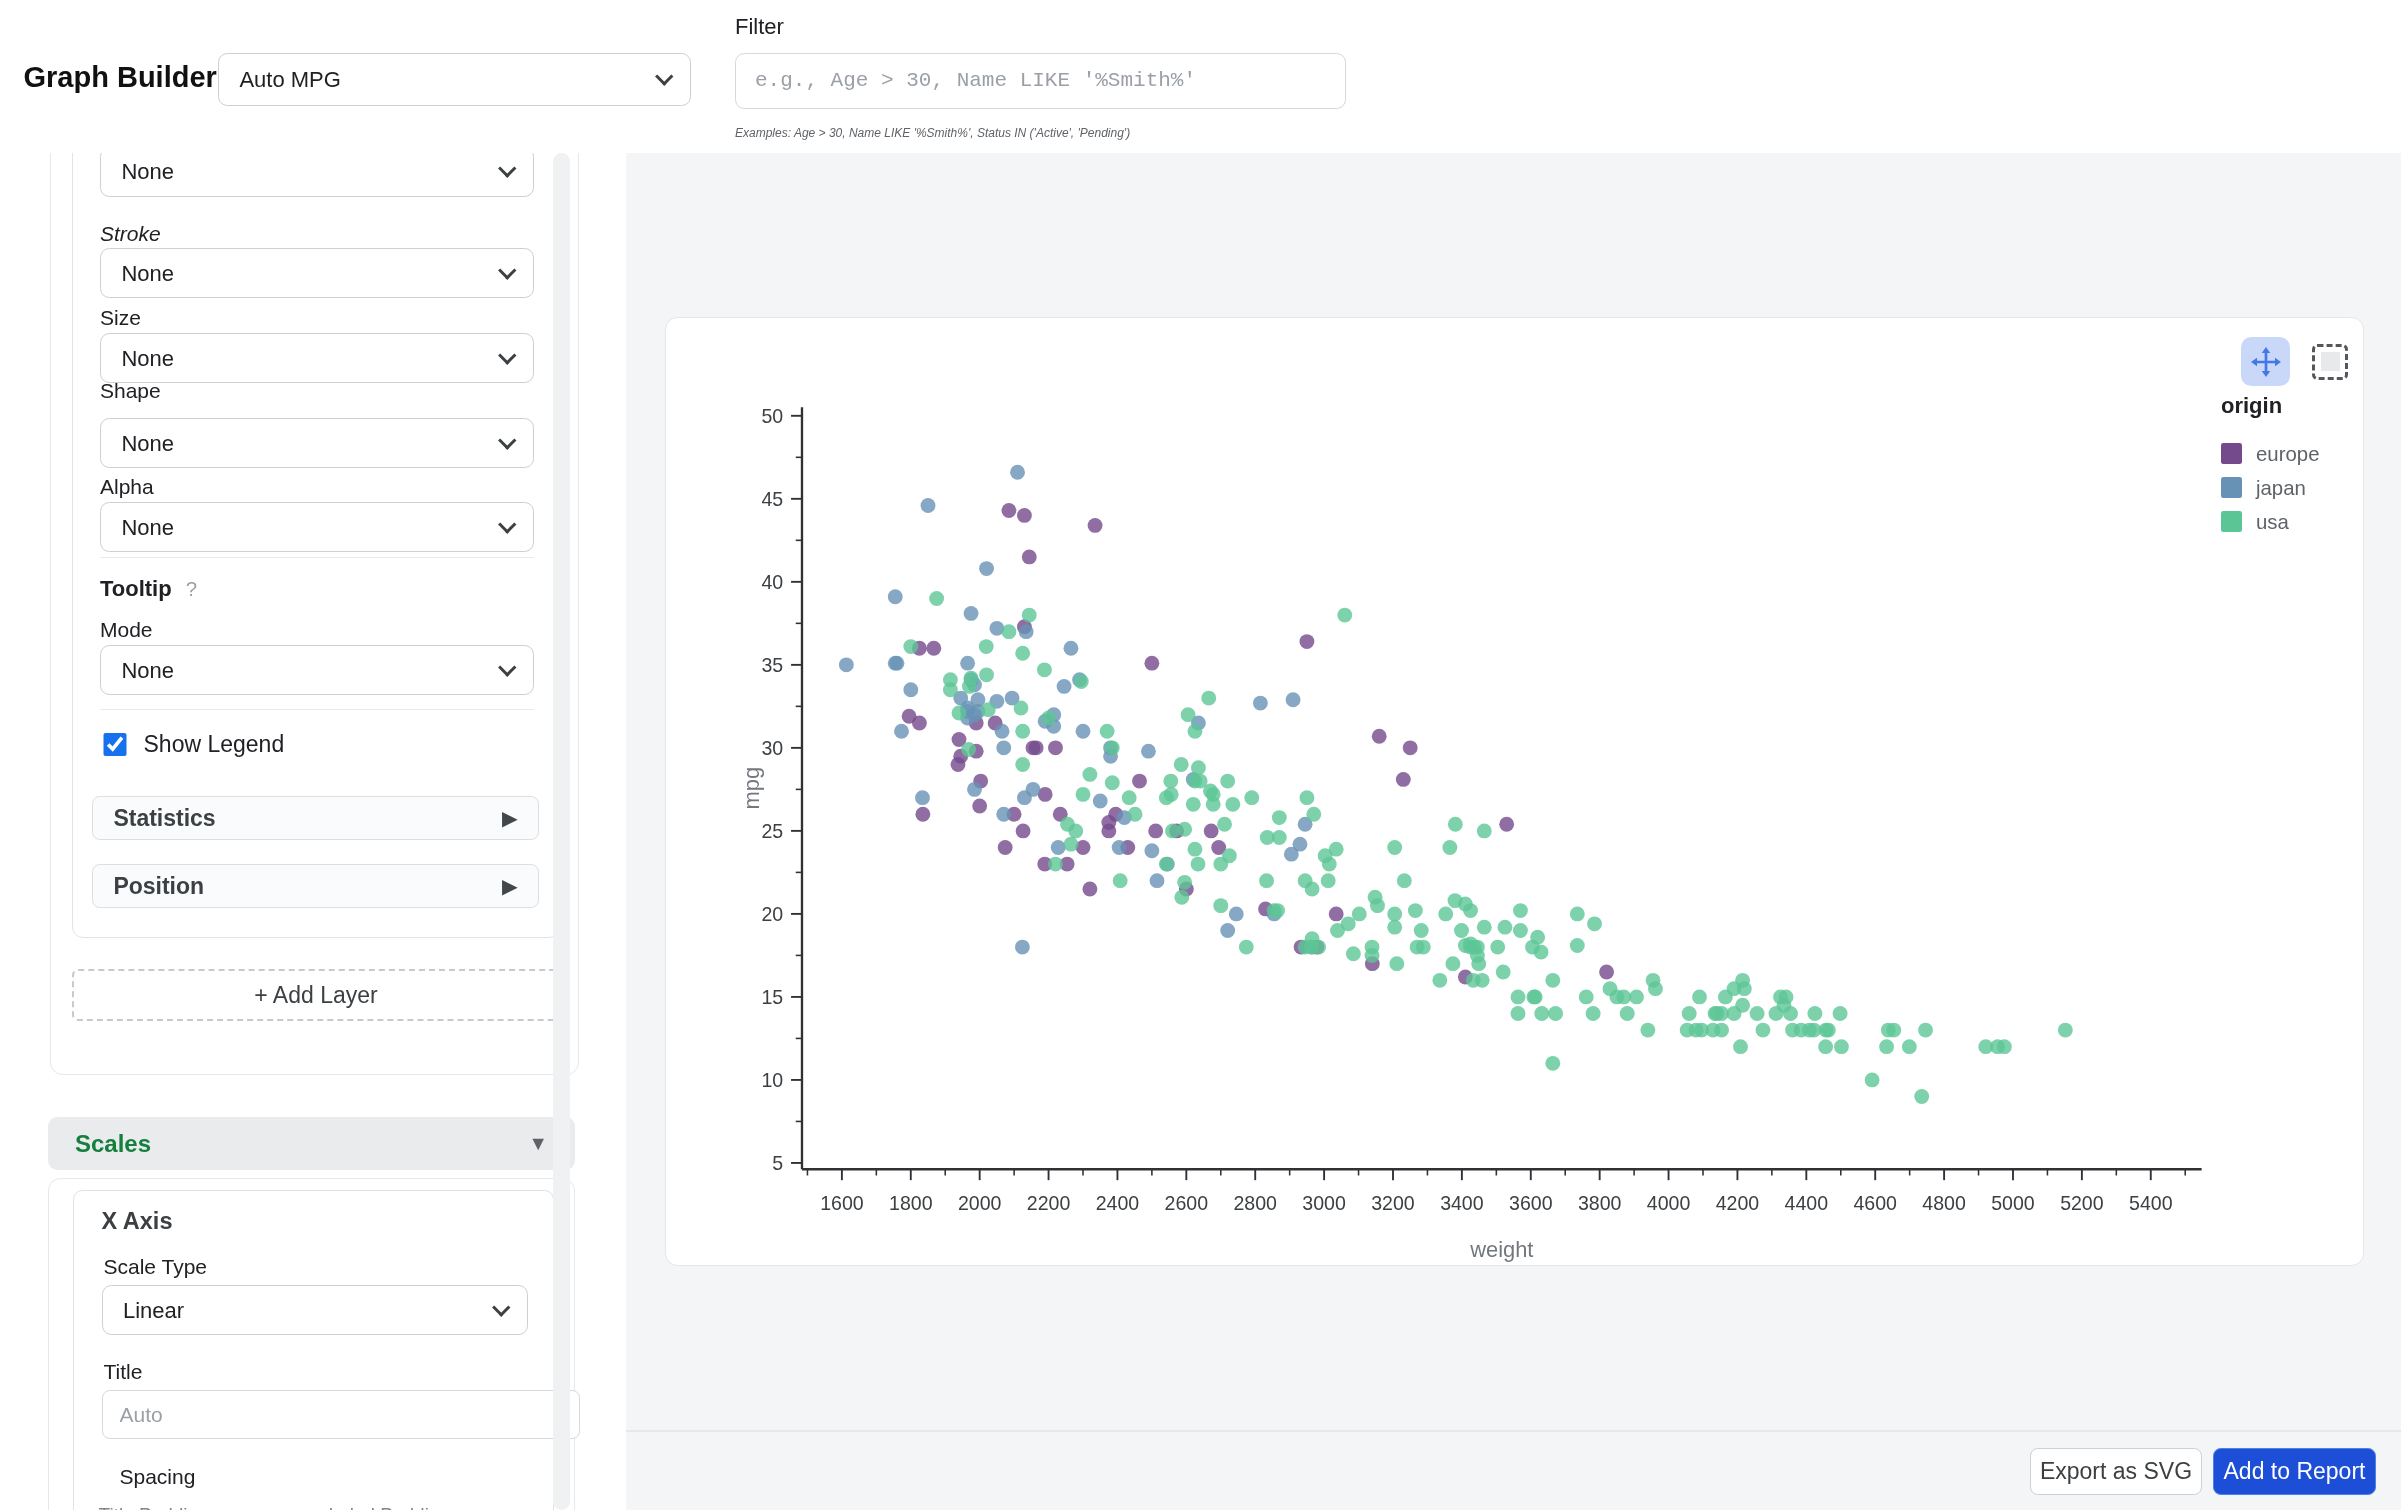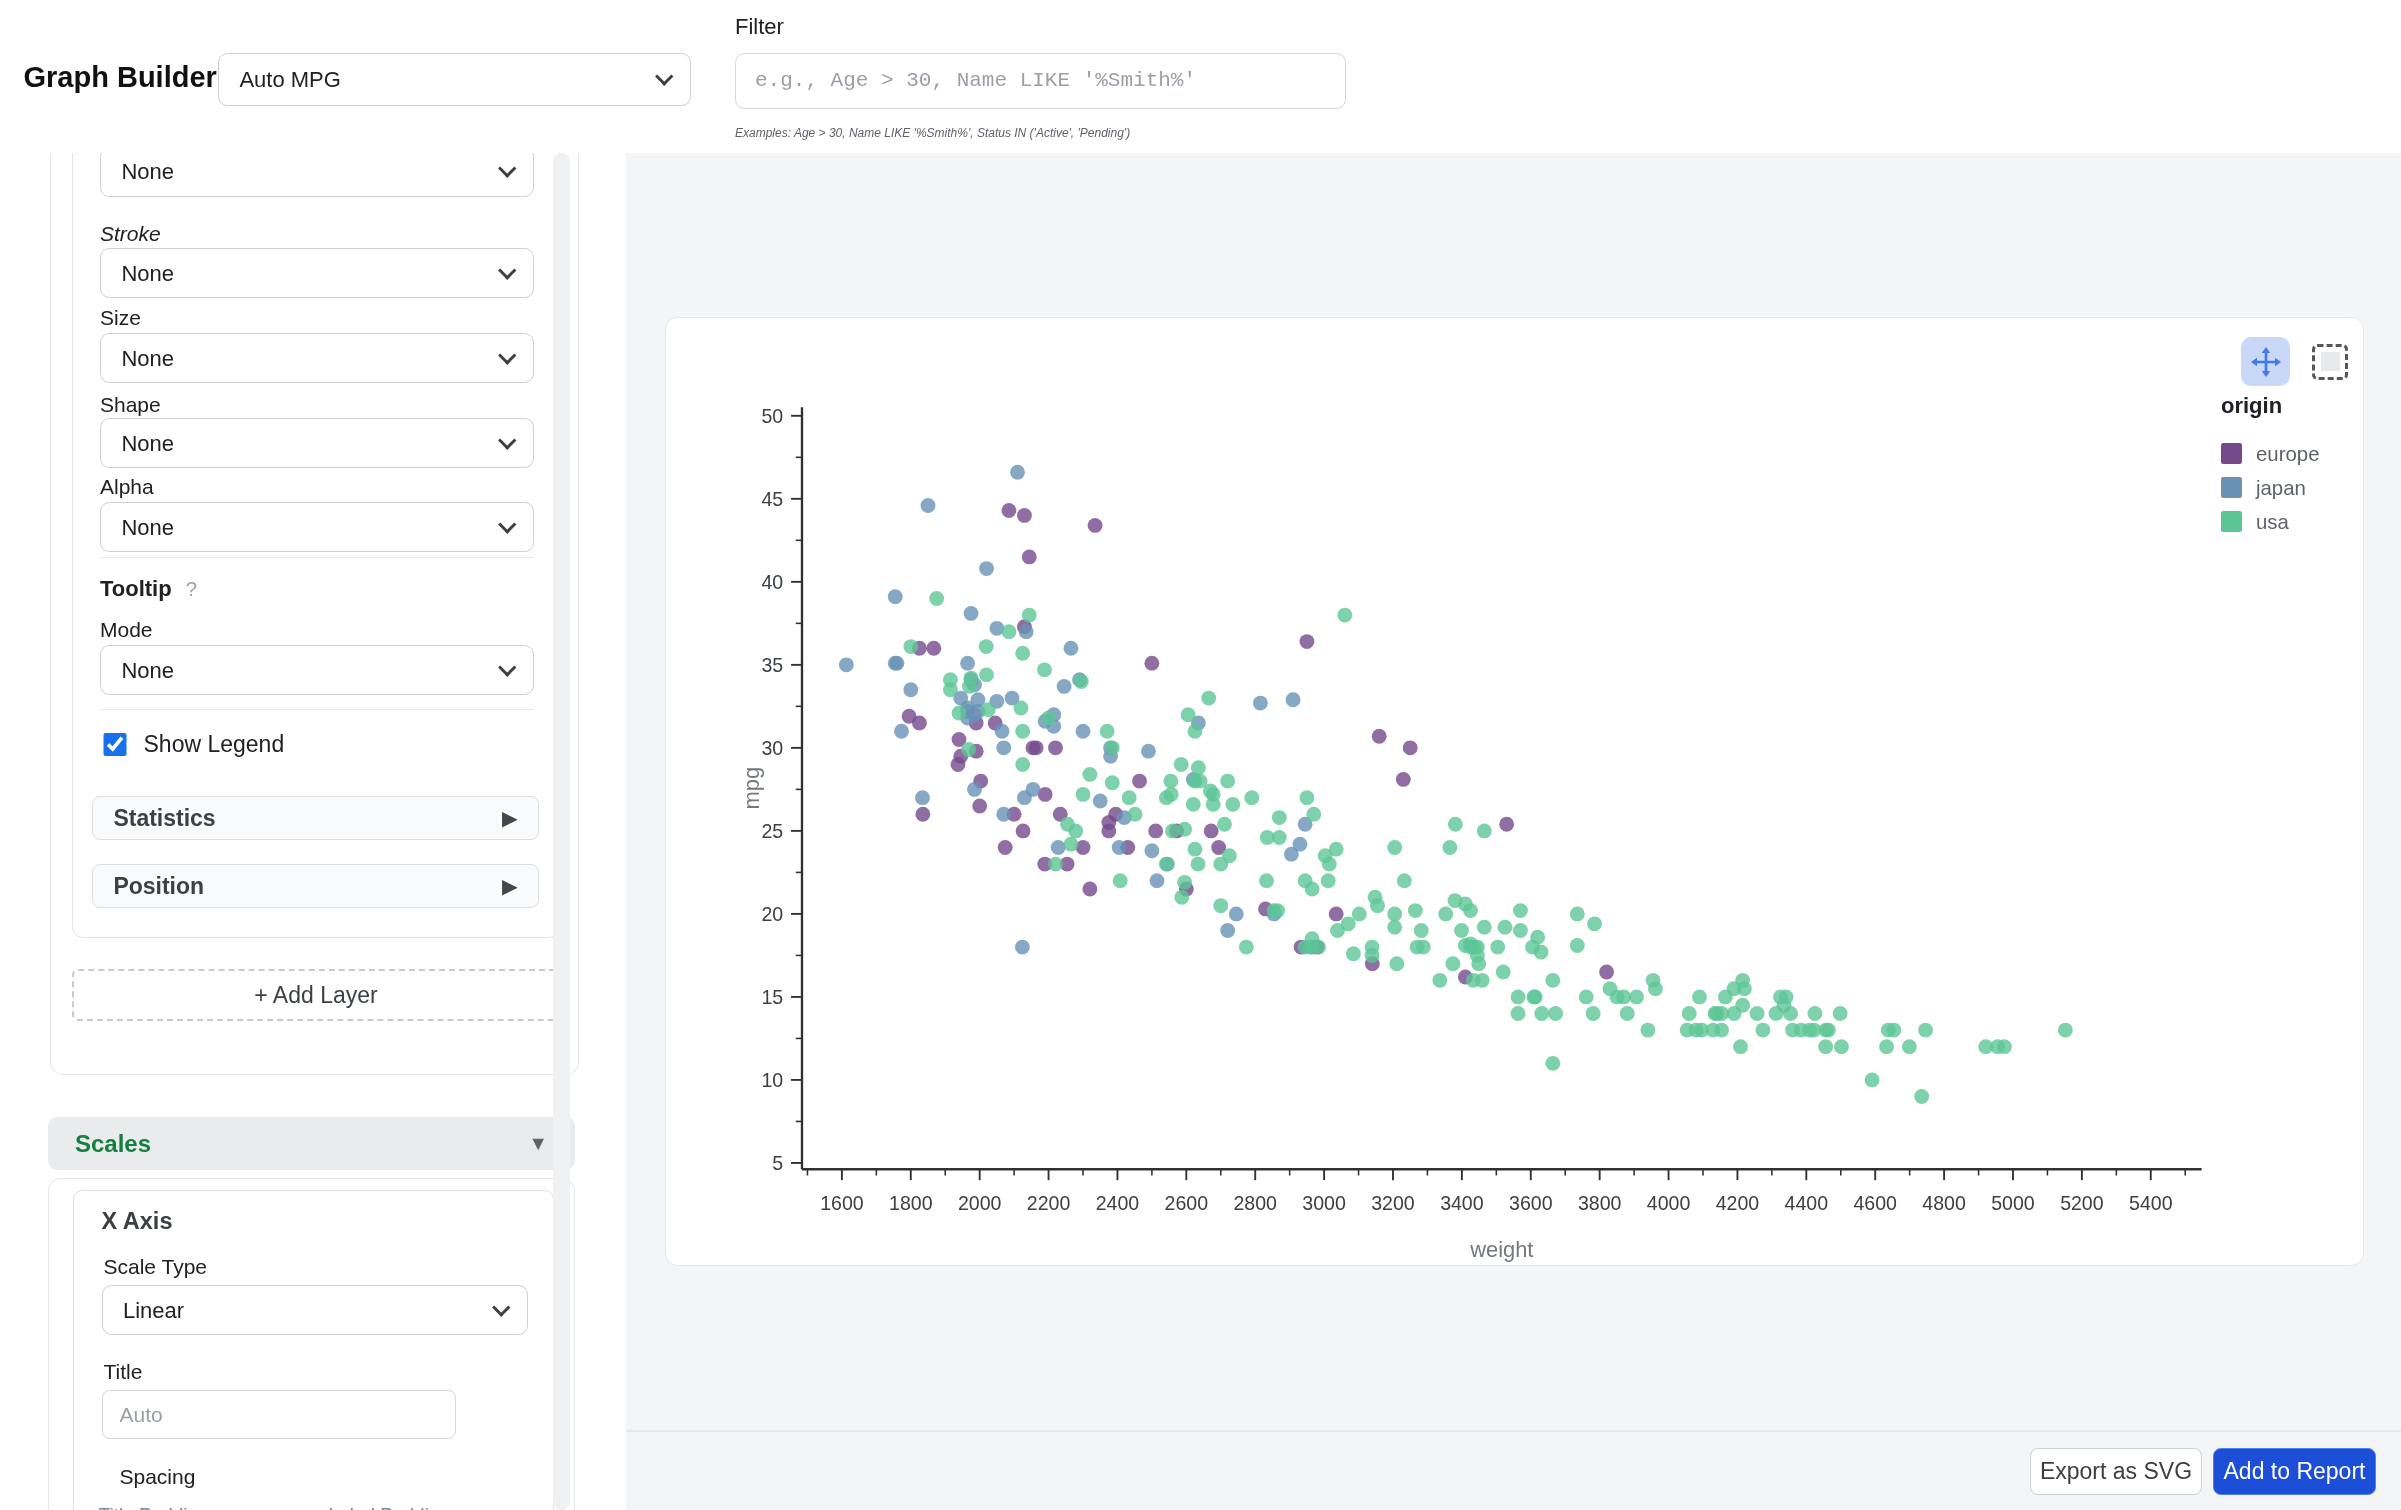--- a/index.html
+++ b/index.html
@@ -124,21 +124,21 @@
       <select><option>None</option></select>
       <span class="chev"></span>
     </div>
 
     <div class="fld-label" style="top:153px;">Size</div>
     <div class="sel-wrap fld-select" style="top:180px;">
       <select><option>None</option></select>
       <span class="chev"></span>
     </div>
 
-    <div class="fld-label" style="top:240px;">Shape</div>
+    <div class="fld-label" style="top:226px;">Shape</div>
     <div class="sel-wrap fld-select" style="top:265px;">
       <select><option>None</option></select>
       <span class="chev"></span>
     </div>
 
     <div class="fld-label" style="top:322px;">Alpha</div>
     <div class="sel-wrap fld-select" style="top:349px;">
       <select><option>None</option></select>
       <span class="chev"></span>
     </div>
@@ -180,21 +180,21 @@
     <div class="scales-card">
       <div class="xaxis-group">
         <div class="xaxis-title">X Axis</div>
         <div class="sub-label" style="top:64px; position:absolute;">Scale Type</div>
         <div class="sel-wrap" style="position:absolute; left:28px; top:94px; width:426px; height:50px;">
           <select><option>Linear</option></select>
           <span class="chev"></span>
         </div>
         <div class="sub-label" style="top:169px;">Title</div>
         <div>
-          <input class="text-input" style="left: 28px; top: 199px; width: 354px; position: absolute;" placeholder="Auto">
+          <input class="text-input" style="left: 28px; top: 199px; width: 478px; position: absolute;" placeholder="Auto">
         </div>
         <div class="sub-label" style="top:274px;margin-left:16px;">Spacing</div>
         <div class="small-label" style="left:25px; top:313px;">Title Padding</div>
         <div class="small-label" style="left:255px; top:313px;">Label Padding</div>
 
       </div>
     </div>
 
     <div class="scroll-track"></div>
   </div>

